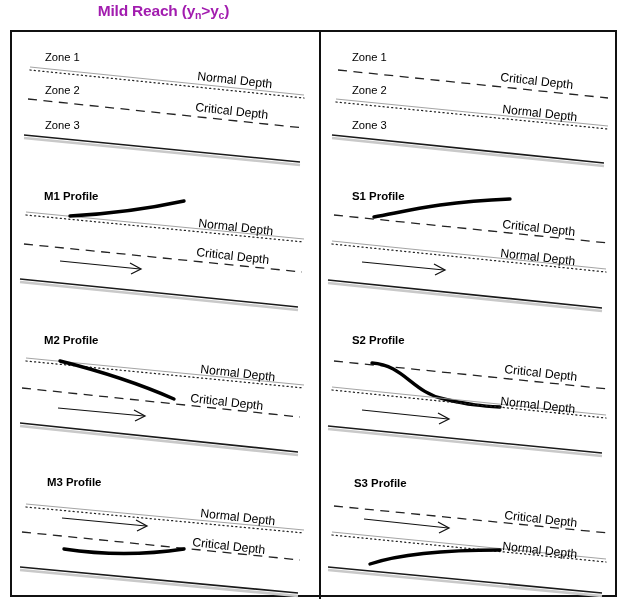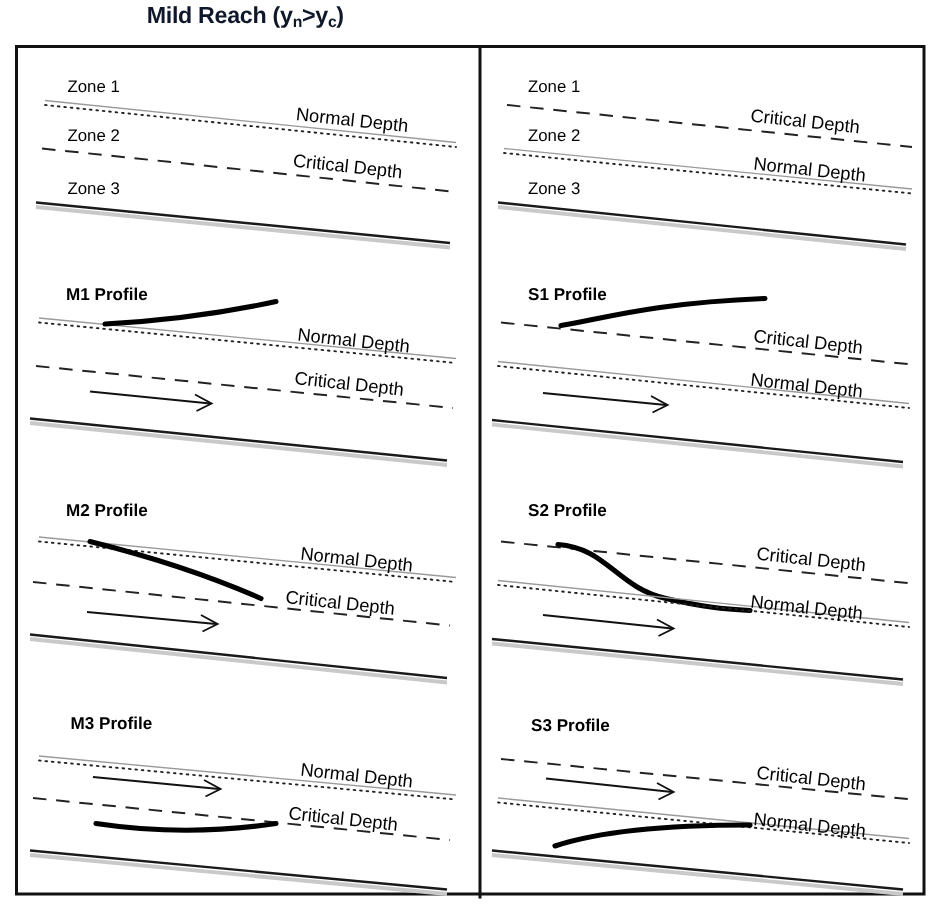--- a/index.html
+++ b/index.html
@@ -21,21 +21,21 @@
     height: 603px;
   }
   .col-title {
     position: absolute;
     top: 2px;
     font-size: 15.5px;
     font-weight: bold;
     letter-spacing: -0.2px;
     text-align: center;
     white-space: nowrap;
-    color: #0f172a;
+    color: #a21caf;
   }
   .col-title .sub {
     font-size: 10.5px;
     vertical-align: -0.28em;
   }
   #title-mild { left: 10px; width: 307px; }
   #title-steep { left: 317px; width: 300px; }
 
   .frame {
     position: absolute;

